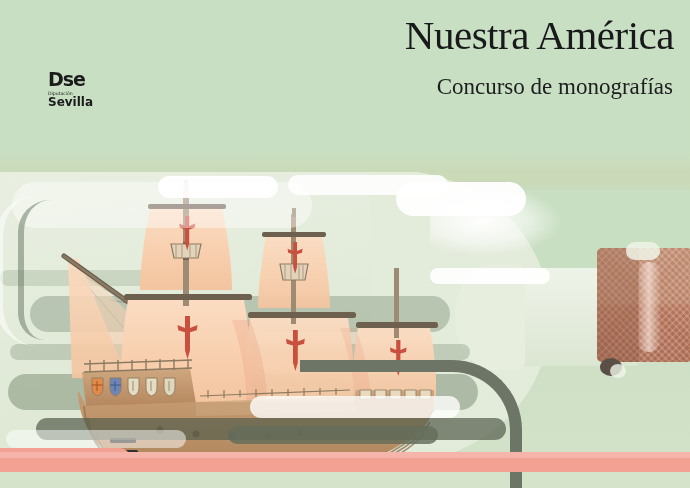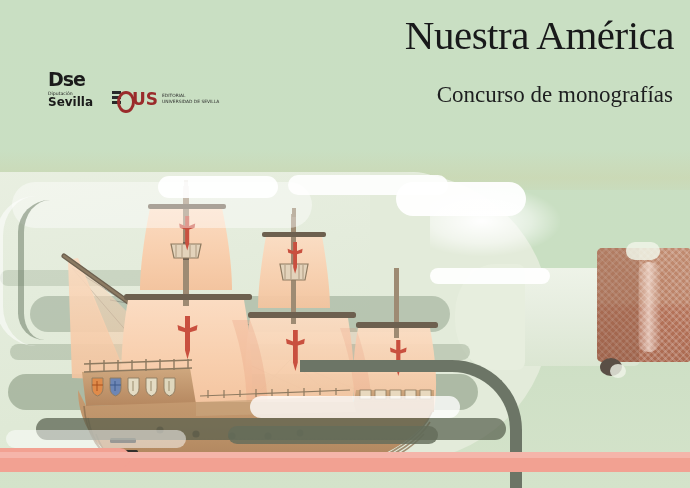--- a/index.html
+++ b/index.html
@@ -178,21 +178,21 @@
     top: 14px;
     font-size: 41px;
     letter-spacing: -0.5px;
     color: #18191a;
     line-height: 1.05;
     white-space: nowrap;
   }
   .subtitle {
     position: absolute;
     right: 17px;
-    top: 82px;
+    top: 74px;
     font-size: 23px;
     color: #1d1e1f;
     white-space: nowrap;
   }
   .convocatoria {
     position: absolute;
     right: 44px;
     bottom: 42px;
     font-size: 22px;
     color: #1d1e1f;
@@ -464,29 +464,16 @@
 
   <div class="logos">
 
     <div class="logo logo-dip">
       <div class="dip-mark">Dse</div>
       <div class="dip-sub">Diputación</div>
       <div class="dip-name">Sevilla</div>
     </div>
 
 
-    <div class="logo logo-eus">
-      <div class="eus-mark">
-        <div class="bar b1"></div>
-          <div class="bar b2"></div>
-          <div class="bar b3"></div>
-        <div class="circ"></div>
-      </div>
-      <div class="eus-us">US</div>
-      <div>
-        <div class="eus-txt">EDITORIAL</div>
-        <div class="eus-txt">UNIVERSIDAD DE SEVILLA</div>
-      </div>
-    </div>
 
   </div>
 
 </div>
 
 </body></html>

